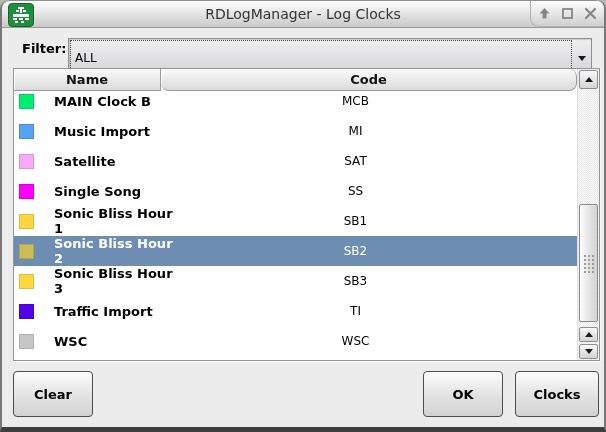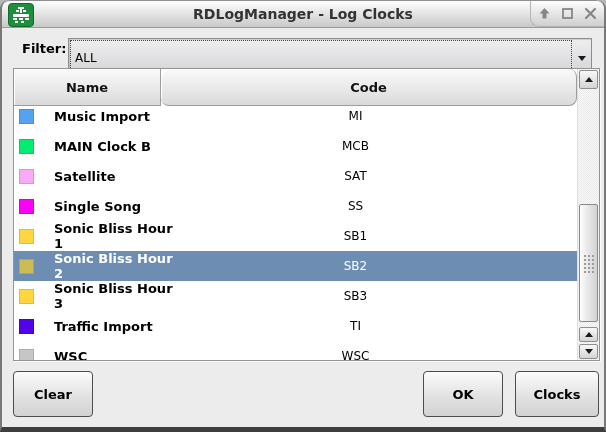--- a/index.html
+++ b/index.html
@@ -6,41 +6,41 @@
   *{box-sizing:border-box;}
   .window{position:relative;width:606px;height:432px;border-radius:9px 9px 0 0;overflow:hidden;
     background:#ececec;border-left:2px solid #787878;border-right:2px solid #787878;border-bottom:5px solid #3e3e3e;}
   
   .titlebar{position:relative;height:28px;background:linear-gradient(#fefefe,#e6e6e6 45%,#c9c9c9);
     border-bottom:1px solid #9a9a9a;border-top:1px solid #8f8f8f;border-radius:8px 8px 0 0;}
   .app-icon{position:absolute;left:6px;top:2px;width:26px;height:24px;border-radius:4px;
     background:#1f8f3f;border:1px solid #14672c;}
   .app-icon svg{position:absolute;left:2px;top:2px;}
   .title-text{position:absolute;left:0;right:0;top:0;height:27px;line-height:27px;text-align:center;
-    font-size:14px;font-weight:bold;color:#333;}
+    font-size:14px;font-weight:normal;color:#333;}
   .wc-capsule{position:absolute;right:0;top:0;width:74px;height:26px;
     background:linear-gradient(#fdfdfd,#cfcfcf);border:1px solid #b2b2b2;border-top:none;border-right:none;
     border-radius:0 8px 0 9px;display:flex;align-items:center;justify-content:space-evenly;}
   .wc-btn{width:18px;height:18px;display:flex;align-items:center;justify-content:center;cursor:default;}
   
   .content{position:relative;height:398px;}
   .filter-label{position:absolute;left:20px;top:13px;font-size:13px;font-weight:bold;color:#000;}
   .combobox{position:absolute;left:66px;top:10px;width:524px;height:40px;
     background:linear-gradient(#efefef,#d2d2d6);border:1px solid #8e8e8e;border-bottom-color:#c8c8c8;
     box-shadow:inset 1px 1px 1px rgba(0,0,0,.15);display:flex;align-items:stretch;}
   .combo-focus{flex:1;margin:1px;border:1px dotted #444;display:flex;align-items:center;
     padding-left:4px;font-size:12px;color:#000;}
   .combo-arrow-zone{width:18px;display:flex;align-items:center;justify-content:center;}
   .tri-down{width:0;height:0;border-left:4px solid transparent;border-right:4px solid transparent;border-top:5px solid #1a1a1a;}
   .tri-up{width:0;height:0;border-left:4px solid transparent;border-right:4px solid transparent;border-bottom:5px solid #1a1a1a;}
   
   .table-frame{position:absolute;left:11px;top:40px;width:587px;height:293px;background:#fff;
     border:1px solid #949494;box-shadow:1px 1px 0 #fafafa;display:flex;}
   .table-main{flex:1;display:flex;flex-direction:column;overflow:hidden;}
-  .header-row{display:flex;height:37px;flex:none;}
+  .header-row{display:flex;height:22px;flex:none;}
   .header-cell{background:linear-gradient(#fafafa,#dadada);border-right:1px solid #9c9c9c;
     border-bottom:1px solid #9c9c9c;box-shadow:inset 1px 1px 0 #fff;
     font-size:13px;font-weight:bold;color:#111;display:flex;align-items:center;justify-content:center;}
   .col-name{width:147px;}
   .col-code{flex:1;border-radius:8px;}
   .viewport{flex:1;position:relative;overflow:hidden;background:#fff;}
   .rows{position:absolute;left:0;right:0;top:-5px;}
   .row{height:30px;display:flex;align-items:center;}
   .row .swatch{width:15px;height:15px;margin-left:5px;flex:none;border:1px solid rgba(0,0,0,.12);}
   .row .rname{margin-left:20px;font-size:13px;font-weight:bold;color:#000;width:122px;flex:none;}
@@ -124,28 +124,28 @@
     <div class="table-frame">
       <div class="table-main">
         <div class="header-row">
           <div class="header-cell col-name">Name</div>
           <div class="header-cell col-code">Code</div>
         </div>
         <div class="viewport">
           <div class="rows">
 
             <div class="row">
+              <span class="swatch" style="background-color: rgb(0, 237, 112);"></span>
+              <span class="rname">MAIN Clock B</span>
+              <span class="rcode">MCB</span>
+            </div>
+            <div class="row">
               <span class="swatch" style="background-color: rgb(85, 162, 242);"></span>
               <span class="rname">Music Import</span>
               <span class="rcode">MI</span>
-            </div>
-            <div class="row">
-              <span class="swatch" style="background-color: rgb(0, 237, 112);"></span>
-              <span class="rname">MAIN Clock B</span>
-              <span class="rcode">MCB</span>
             </div>
             <div class="row">
               <span class="swatch" style="background-color: rgb(249, 170, 247);"></span>
               <span class="rname">Satellite</span>
               <span class="rcode">SAT</span>
             </div>
             <div class="row">
               <span class="swatch" style="background-color: rgb(251, 0, 251);"></span>
               <span class="rname">Single Song</span>
               <span class="rcode">SS</span>

